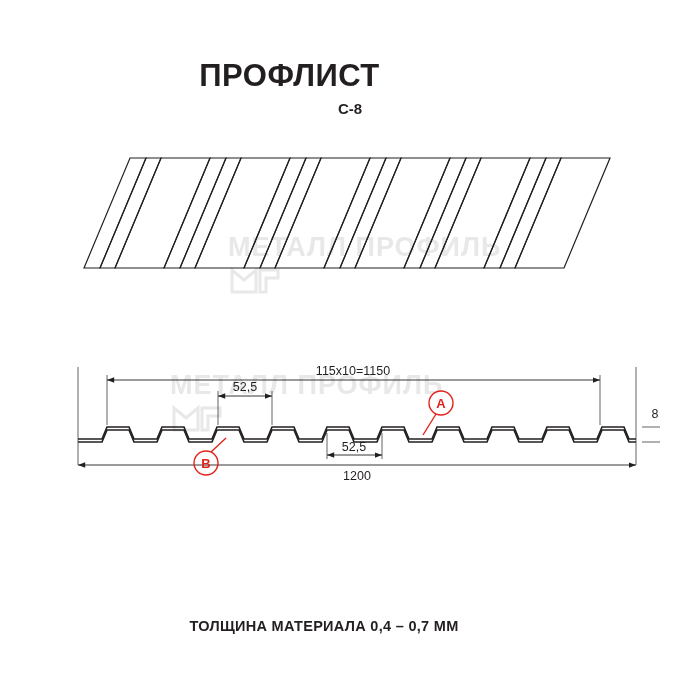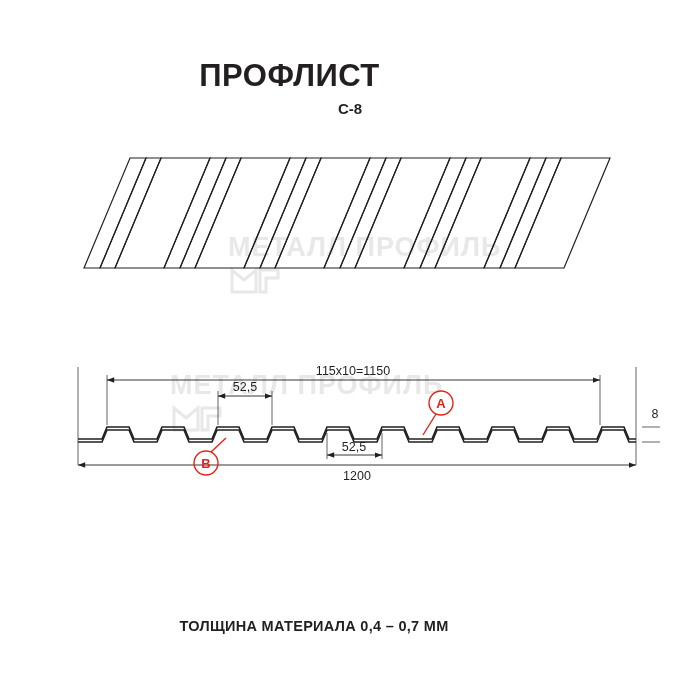--- a/index.html
+++ b/index.html
@@ -51,21 +51,21 @@
   .section-wrap {
     position: absolute;
     top: 345px;
     left: 50px;
     width: 610px;
     height: 160px;
   }
   .footer {
     position: absolute;
     top: 618px;
-    left: 6px;
+    left: 16px;
     width: 616px;
     text-align: center;
     font-size: 14.5px;
     font-weight: bold;
     letter-spacing: 0.3px;
     color: #231f20;
   }
   .wm {
     position: absolute;
     pointer-events: none;

